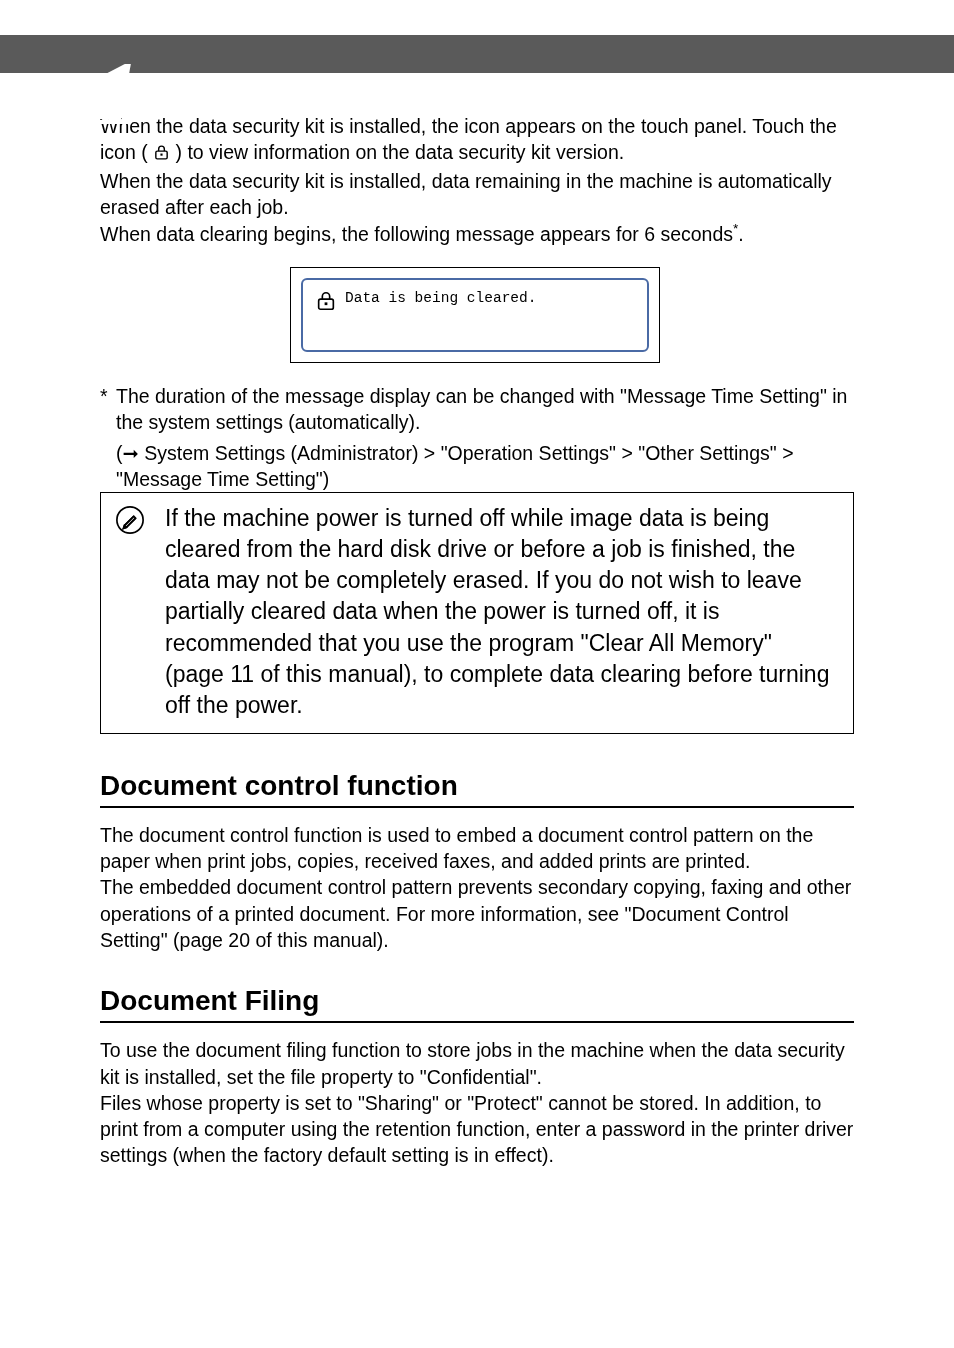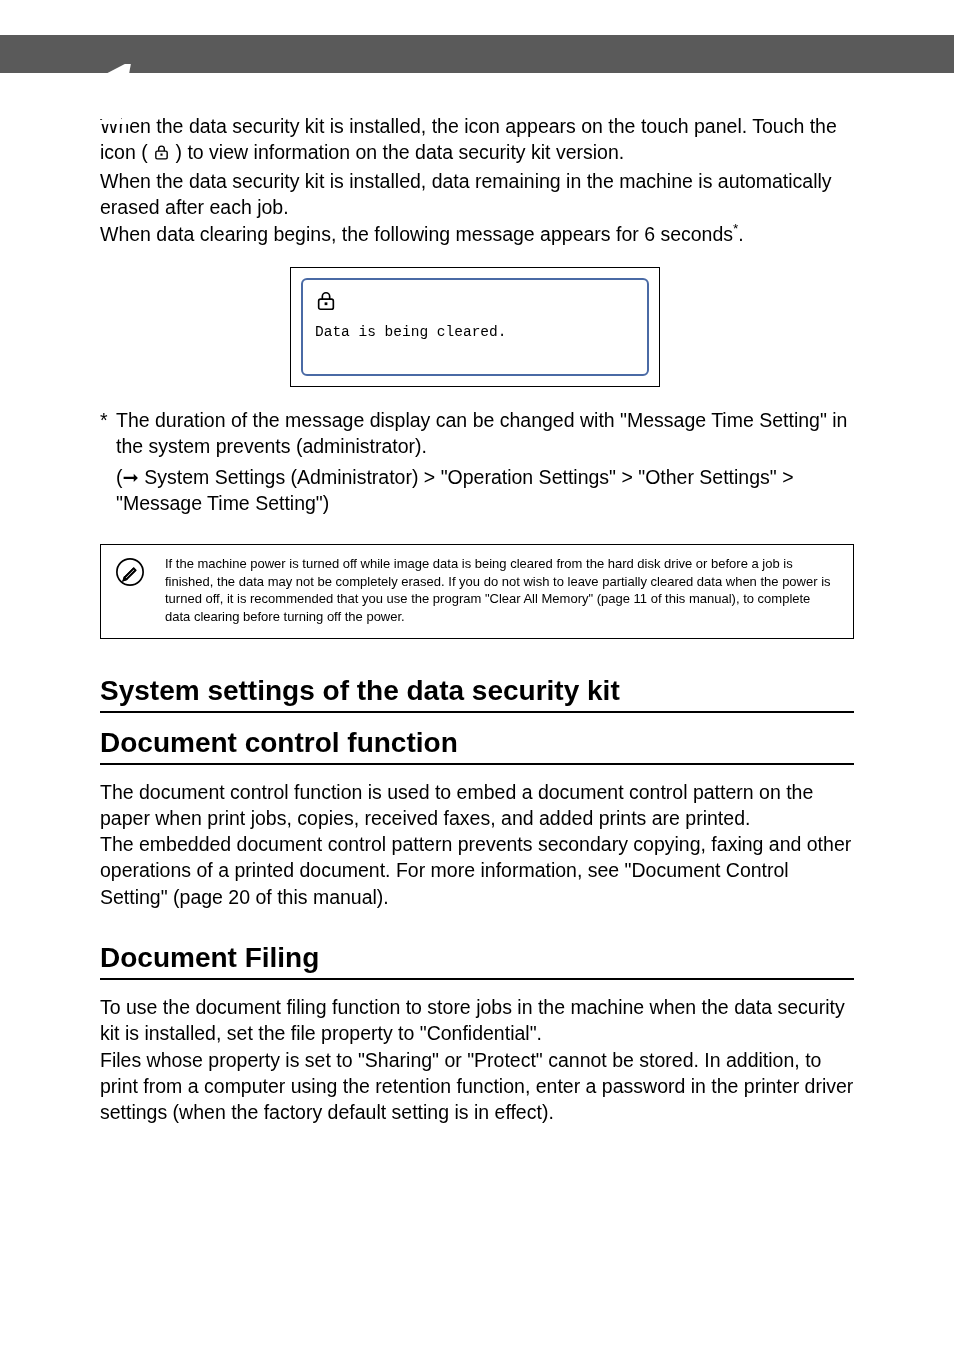--- a/index.html
+++ b/index.html
@@ -43,40 +43,39 @@
   .clearing-inner {
     margin: 10px;
     border: 2px solid #4a6aa5;
     border-radius: 6px;
     padding: 10px 12px 34px 12px;
     font-family: "Courier New", monospace;
     font-size: 14px;
     display: flex;
     align-items: flex-start;
     gap: 8px;
-    flex-direction: column;
   }
   .lock-icon-wrap { display: inline-block; width: 22px; }
   .clearing-text { font-family: "Courier New", monospace; font-size: 14.5px; }
 
   .footnote-row { display: flex; gap: 6px; font-size: 19.5px; line-height: 1.35; margin-bottom: 4px; }
   .footnote-mark { flex: 0 0 10px; }
   .footnote-text { flex: 1; }
-  .footnote-sub { margin-left: 16px; font-size: 19.5px; line-height: 1.35; margin-bottom: 28px; }
+  .footnote-sub { margin-left: 16px; font-size: 19.5px; line-height: 1.35; margin-bottom: 0; }
   .arrow { font-family: Arial, sans-serif; }
 
   .note-box {
     border: 1px solid #000;
     padding: 10px 20px 12px 14px;
     display: flex;
     gap: 18px;
     margin-bottom: 36px;
   }
   .note-icon-wrap { flex: 0 0 32px; padding-top: 2px; }
-  .note-text { flex: 1; font-size: 13px; line-height: 1.35; }
+  .note-text { flex: 1; font-size: 23px; line-height: 1.35; }
 
   .h2 {
     font-size: 28px;
     font-weight: bold;
     border-bottom: 2px solid #000;
     padding-bottom: 4px;
     margin-bottom: 14px;
   }
   .section-para { font-size: 19.5px; line-height: 1.35; margin-bottom: 32px; }
 
@@ -120,38 +119,37 @@
             <path d="M8 10 V7 a4 4 0 0 1 8 0 v3"></path>
             <rect x="10.5" y="13.5" width="3" height="3" fill="#000" stroke="none"></rect>
           </svg>
         </span>
         <span class="clearing-text">Data is being cleared.</span>
       </div>
     </div>
 
     <div class="footnote-row">
       <div class="footnote-mark">*</div>
-      <div class="footnote-text">The duration of the message display can be changed with "Message Time Setting" in the system prevents (administrator).</div>
+      <div class="footnote-text">The duration of the message display can be changed with "Message Time Setting" in the system settings (automatically).</div>
     </div>
     <div class="footnote-sub">
       <span>(</span><span class="arrow">➞</span><span> System Settings (Administrator) &gt; "Operation Settings" &gt; "Other Settings" &gt; "Message Time Setting")</span>
     </div>
 
     <div class="note-box">
       <div class="note-icon-wrap">
         <svg width="30" height="30" viewBox="0 0 32 32" fill="none" stroke="#000" stroke-width="1.8">
           <circle cx="16" cy="16" r="14"></circle>
           <path d="M10 22 L20 12 L22 14 L12 24 L9 25 Z" fill="#000" fill-opacity="0.15"></path>
           <path d="M10 22 L20 12 M22 14 L12 24 M9 25 L10 22 L12 24 Z"></path>
         </svg>
       </div>
       <div class="note-text">If the machine power is turned off while image data is being cleared from the hard disk drive or before a job is finished, the data may not be completely erased. If you do not wish to leave partially cleared data when the power is turned off, it is recommended that you use the program "Clear All Memory" (page 11 of this manual), to complete data clearing before turning off the power.</div>
     </div>
 
-    <h2 class="h2">System settings of the data security kit</h2>
 
     <h2 class="h2">Document control function</h2>
     <div class="section-para">
       <span>The document control function is used to embed a document control pattern on the paper when print jobs, copies, received faxes, and added prints are printed.</span><br>
       <span>The embedded document control pattern prevents secondary copying, faxing and other operations of a printed document. For more information, see "Document Control Setting" (page 20 of this manual).</span>
     </div>
 
     <h2 class="h2">Document Filing</h2>
     <div class="section-para" style="margin-bottom:0">
       <span>To use the document filing function to store jobs in the machine when the data security kit is installed, set the file property to "Confidential".</span><br>

